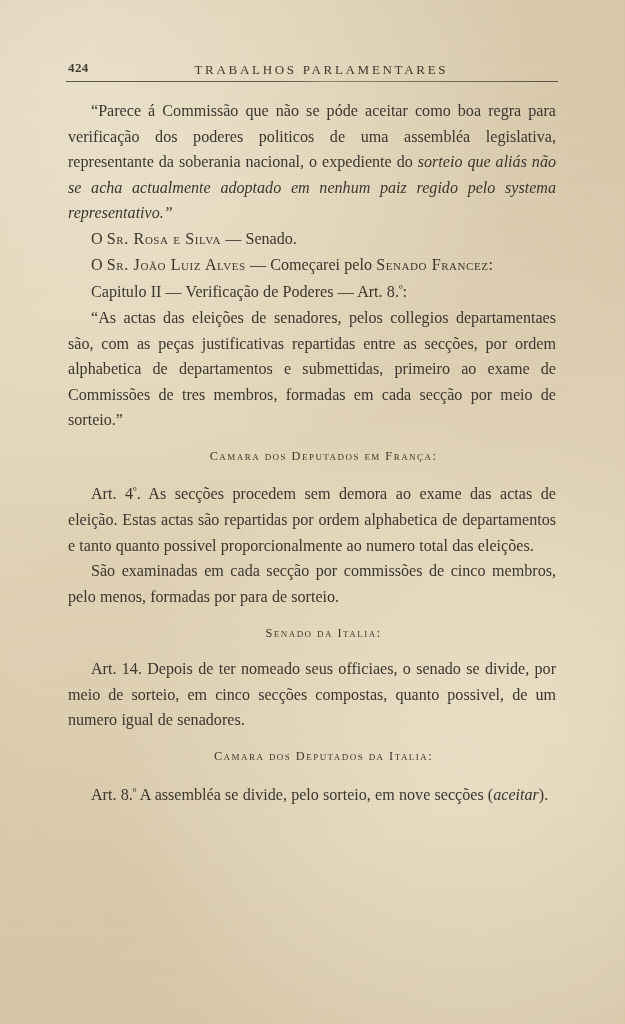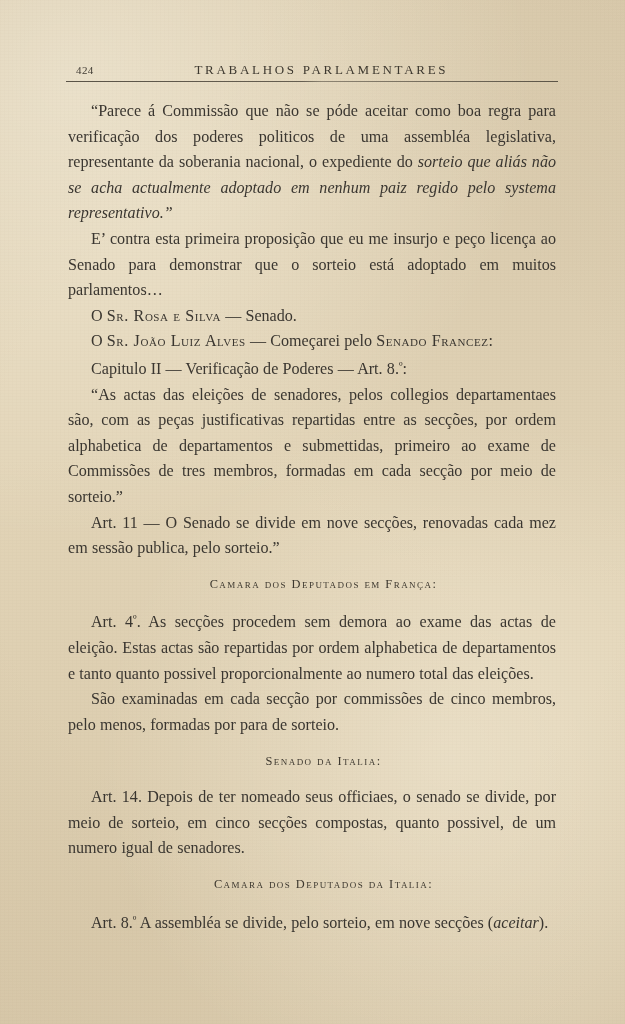--- a/index.html
+++ b/index.html
@@ -51,24 +51,24 @@
 
   
   .header {
     position: relative;
     height: 34px;
     margin-top: 48px;
   }
 
   .folio {
     position: absolute;
-    left: 8px;
+    left: 0;
     bottom: 6px;
-    font-size: 11px;
-    font-weight: 400;
+    font-size: 13px;
+    font-weight: 700;
     letter-spacing: 0.4px;
     color: #413c34;
   }
 
   .running-title {
     position: absolute;
     left: 16px;
     right: 0;
     bottom: 4px;
     text-align: center;
@@ -151,31 +151,29 @@
   <div class="header">
     <span class="folio">424</span>
     <span class="running-title">TRABALHOS PARLAMENTARES</span>
     <div class="header-rule"></div>
   </div>
 
   <div class="body-text">
 
     <p class="para"><span>“Parece á Commissão que não se póde aceitar como boa regra para verificação dos poderes politicos de uma assembléa legislativa, representante da soberania nacional, o expediente do </span><span class="it">sorteio que aliás não se acha actualmente adoptado em nenhum paiz regido pelo systema representativo.”</span></p>
 
-    <p class="para">E’ contra esta primeira proposição que eu me insurjo e peço licença ao Senado para demonstrar que o sorteio está adoptado em muitos parlamentos…</p>
 
     <p class="para"><span>O </span><span class="sc">Sr. Rosa e Silva</span><span> — Senado.</span></p>
 
     <p class="para"><span>O </span><span class="sc">Sr. João Luiz Alves</span><span> — Começarei pelo </span><span class="sc">Senado Francez</span><span>:</span></p>
 
     <p class="para"><span>Capitulo II — Verificação de Poderes — Art. 8.</span><span class="ord">º</span><span>:</span></p>
 
     <p class="para">“As actas das eleições de senadores, pelos collegios departamentaes são, com as peças justificativas repartidas entre as secções, por ordem alphabetica de departamentos e submettidas, primeiro ao exame de Commissões de tres membros, formadas em cada secção por meio de sorteio.”</p>
 
-    <p class="para">Art. 11 — O Senado se divide em nove secções, renovadas cada mez em sessão publica, pelo sorteio.”</p>
 
     <p class="subhead gap-before gap-after">Camara dos Deputados em França:</p>
 
 
     <p class="para"><span>Art. 4</span><span class="ord">º</span><span>. As secções procedem sem demora ao exame das actas de eleição. Estas actas são repartidas por ordem alphabetica de departamentos e tanto quanto possivel proporcionalmente ao numero total das eleições.</span></p>
 
     <p class="para">São examinadas em cada secção por commissões de cinco membros, pelo menos, formadas por para de sorteio.</p>
 
     <p class="subhead gap-before gap-after">Senado da Italia:</p>
 

